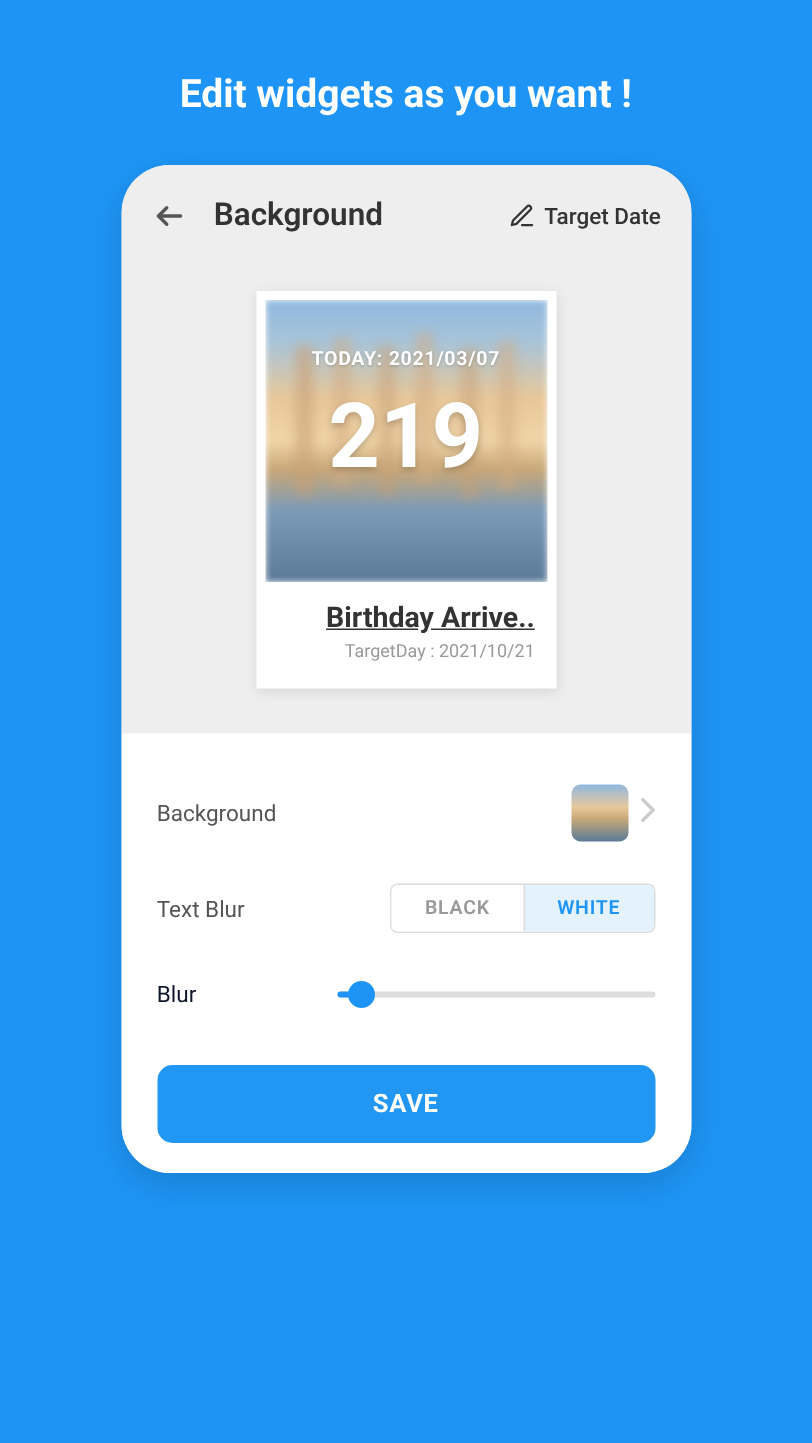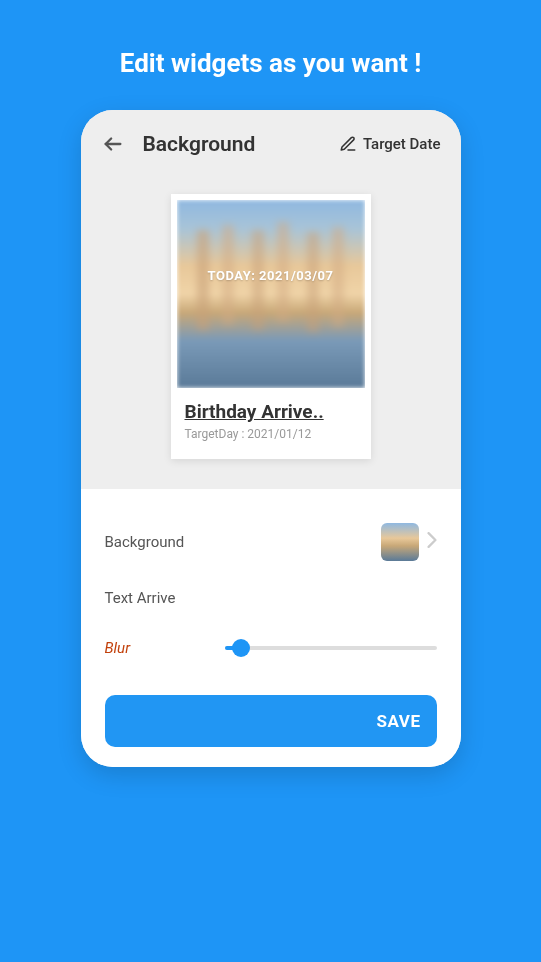--- a/index.html
+++ b/index.html
@@ -74,20 +74,21 @@
       padding: 20px 0 30px 0;
       display: flex;
       justify-content: center;
     }
     
     .widget-card {
       width: 200px;
       background: white;
       padding: 6px;
       box-shadow: 0 2px 8px rgba(0,0,0,0.1);
+      text-align: right;
     }
     
     .widget-image {
       width: 188px;
       height: 188px;
       position: relative;
       display: flex;
       flex-direction: column;
       align-items: center;
       justify-content: center;
@@ -218,23 +219,22 @@
     }
     
     .slider-row {
       display: flex;
       align-items: center;
       padding: 18px 0;
     }
     
     .slider-label {
       font-size: 15px;
-      color: #c2410c;
+      color: #0f172a;
       width: 120px;
-      font-style: italic;
     }
     
     .slider {
       flex: 1;
       height: 4px;
       background: #ddd;
       border-radius: 2px;
       position: relative;
     }
     
@@ -261,21 +261,20 @@
       width: 100%;
       padding: 16px;
       background: #2196F3;
       color: white;
       border: none;
       border-radius: 10px;
       font-size: 17px;
       font-weight: 700;
       margin-top: 20px;
       letter-spacing: 0.5px;
-      text-align: right;
     }
   </style>
 </head>
 <body>
 
 <div class="promo-title">Edit widgets as you want !</div>
 
 <div class="phone-frame">
 
   <div class="header">
@@ -293,40 +292,45 @@
       </svg>
       <span>Target Date</span>
     </div>
   </div>
 
   <div class="preview-area">
     <div class="widget-card">
       <div class="widget-image">
         <div class="widget-image-bg"></div>
         <div class="today-label">TODAY: 2021/03/07</div>
+        <div class="count-number">219</div>
       </div>
       <div class="widget-title">Birthday Arrive..</div>
-      <div class="widget-subtitle">TargetDay : 2021/01/12</div>
+      <div class="widget-subtitle">TargetDay : 2021/10/21</div>
     </div>
   </div>
 
   <div class="controls">
     
     <div class="control-row">
       <div class="control-label">Background</div>
       <div class="thumbnail"></div>
       <div class="chevron">
         <svg width="10" height="16" viewBox="0 0 8 14" fill="none" stroke="#ccc" stroke-width="2" stroke-linecap="round" stroke-linejoin="round">
           <polyline points="1 1 7 7 1 13"></polyline>
         </svg>
       </div>
     </div>
     
     <div class="control-row">
-      <div class="control-label">Text Arrive</div>
+      <div class="control-label">Text Blur</div>
+      <div class="toggle-group">
+        <div class="toggle-btn">BLACK</div>
+        <div class="toggle-btn active">WHITE</div>
+      </div>
     </div>
     
     <div class="slider-row">
       <div class="slider-label">Blur</div>
       <div class="slider">
         <div class="slider-fill" style="width:8%"></div>
         <div class="slider-thumb" style="left:8%"></div>
       </div>
     </div>
     

